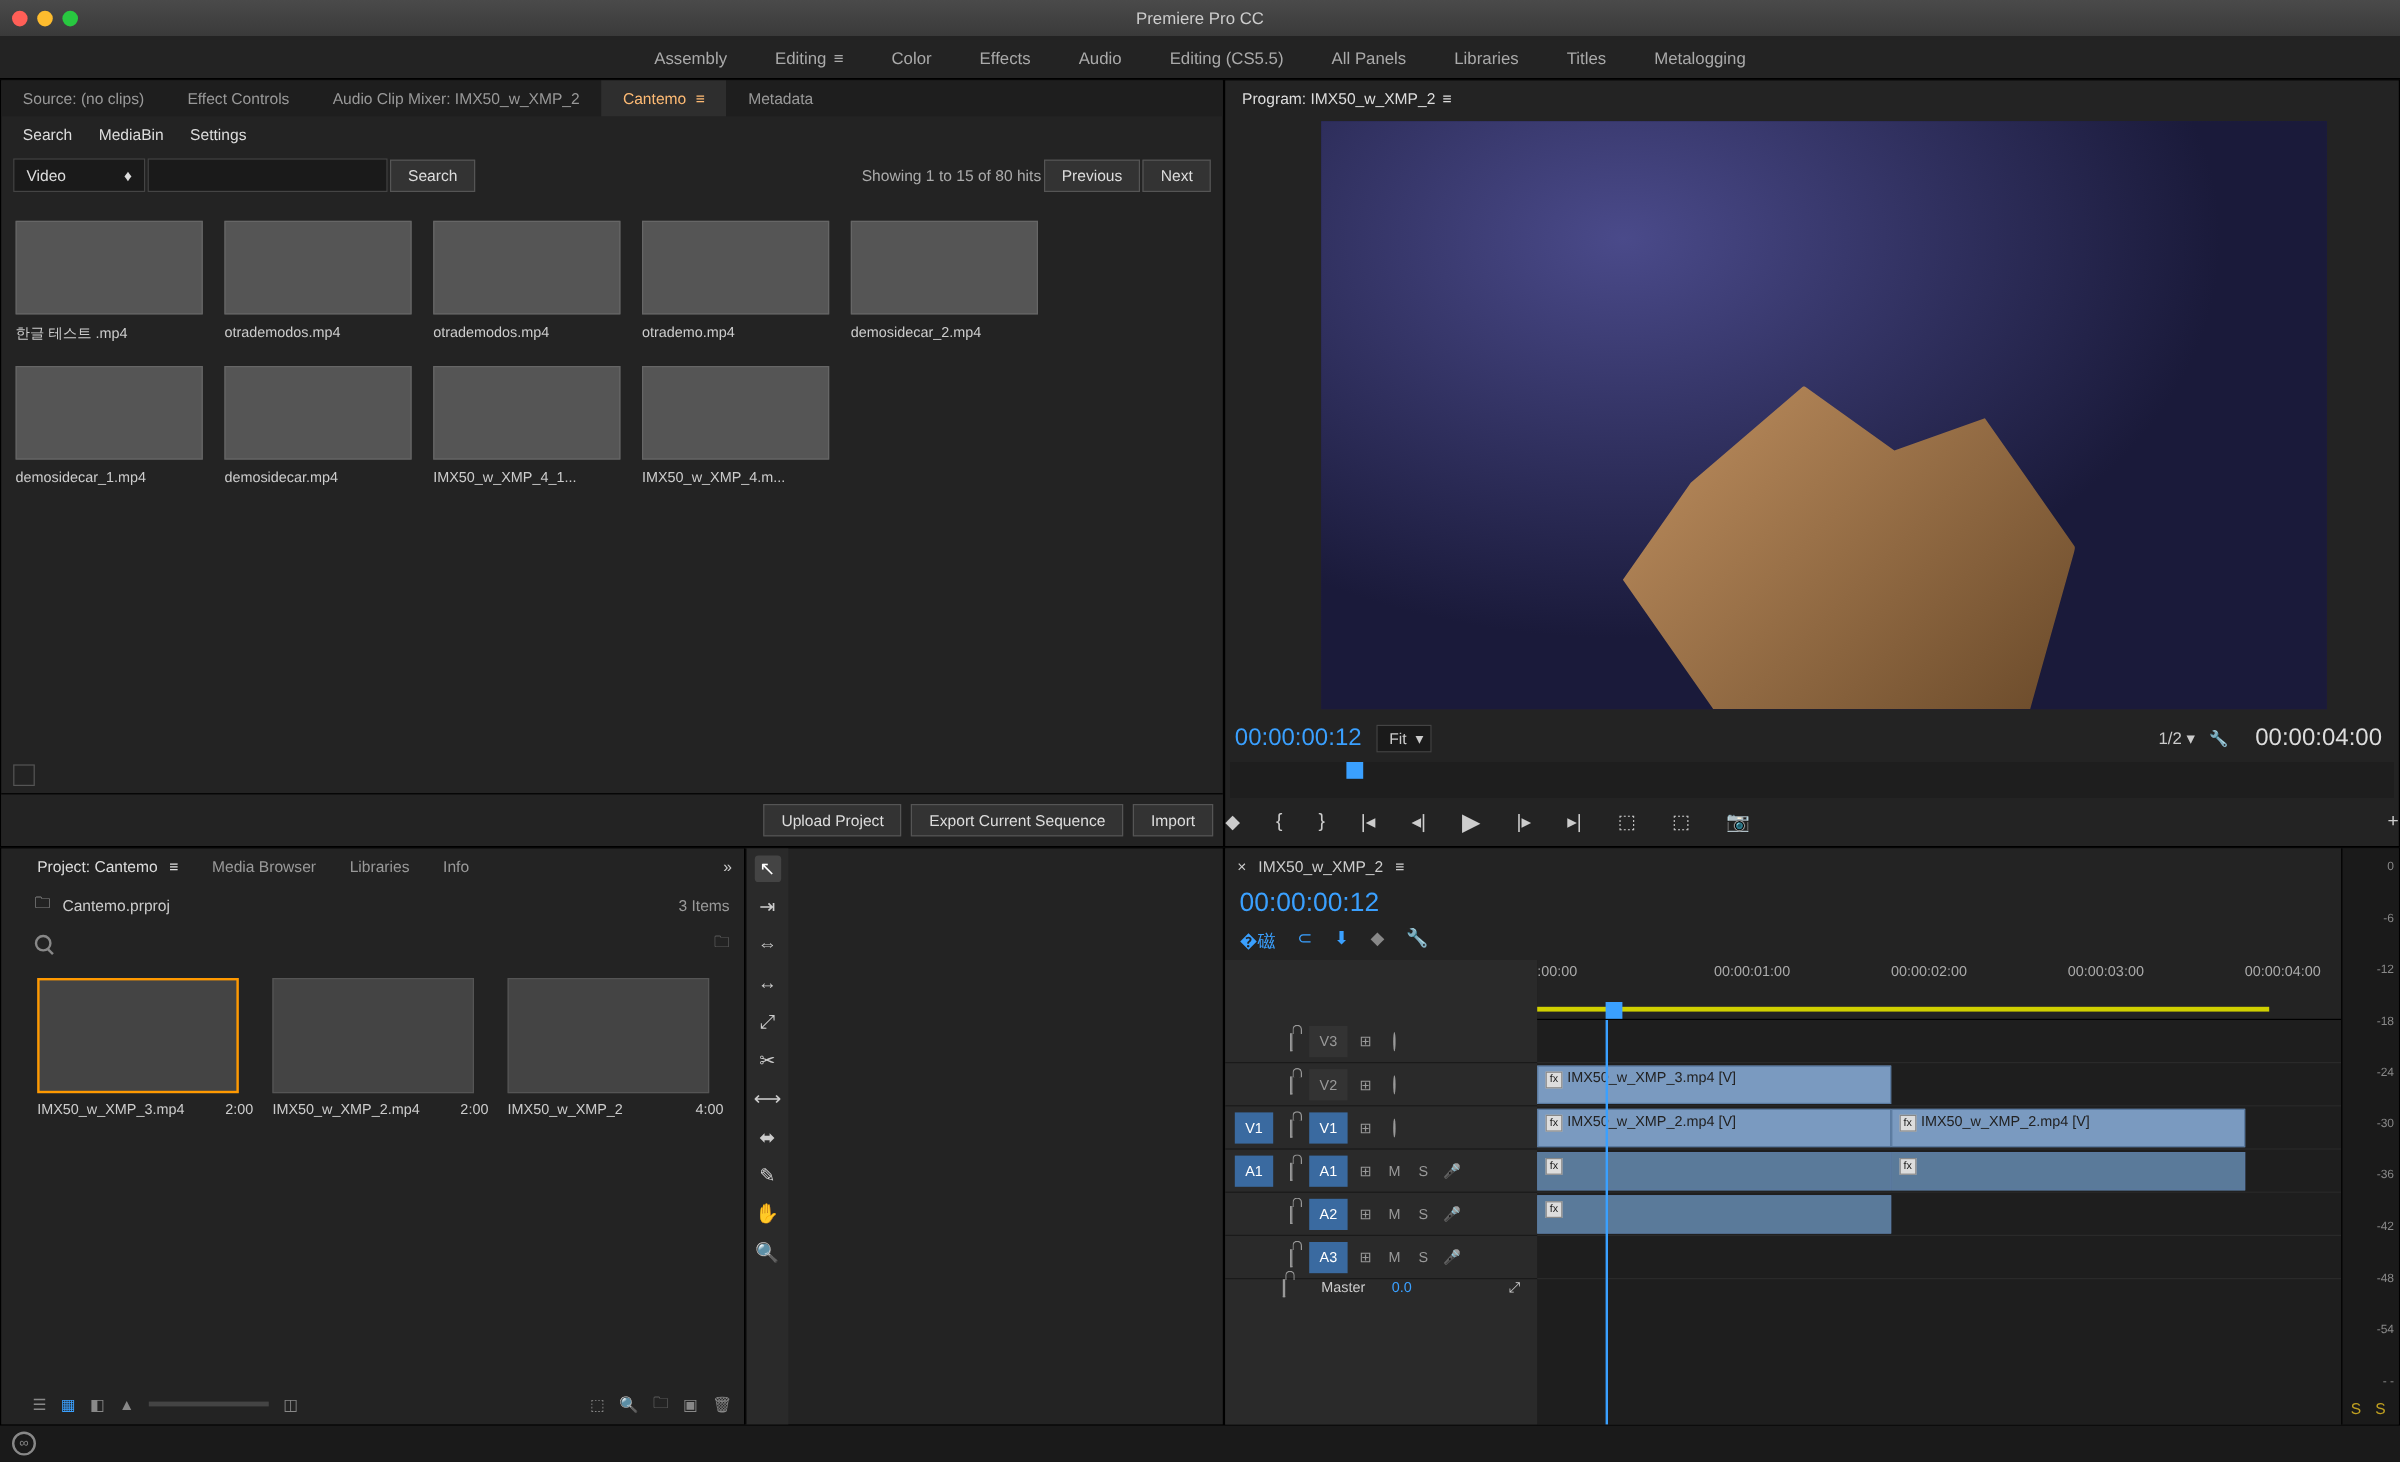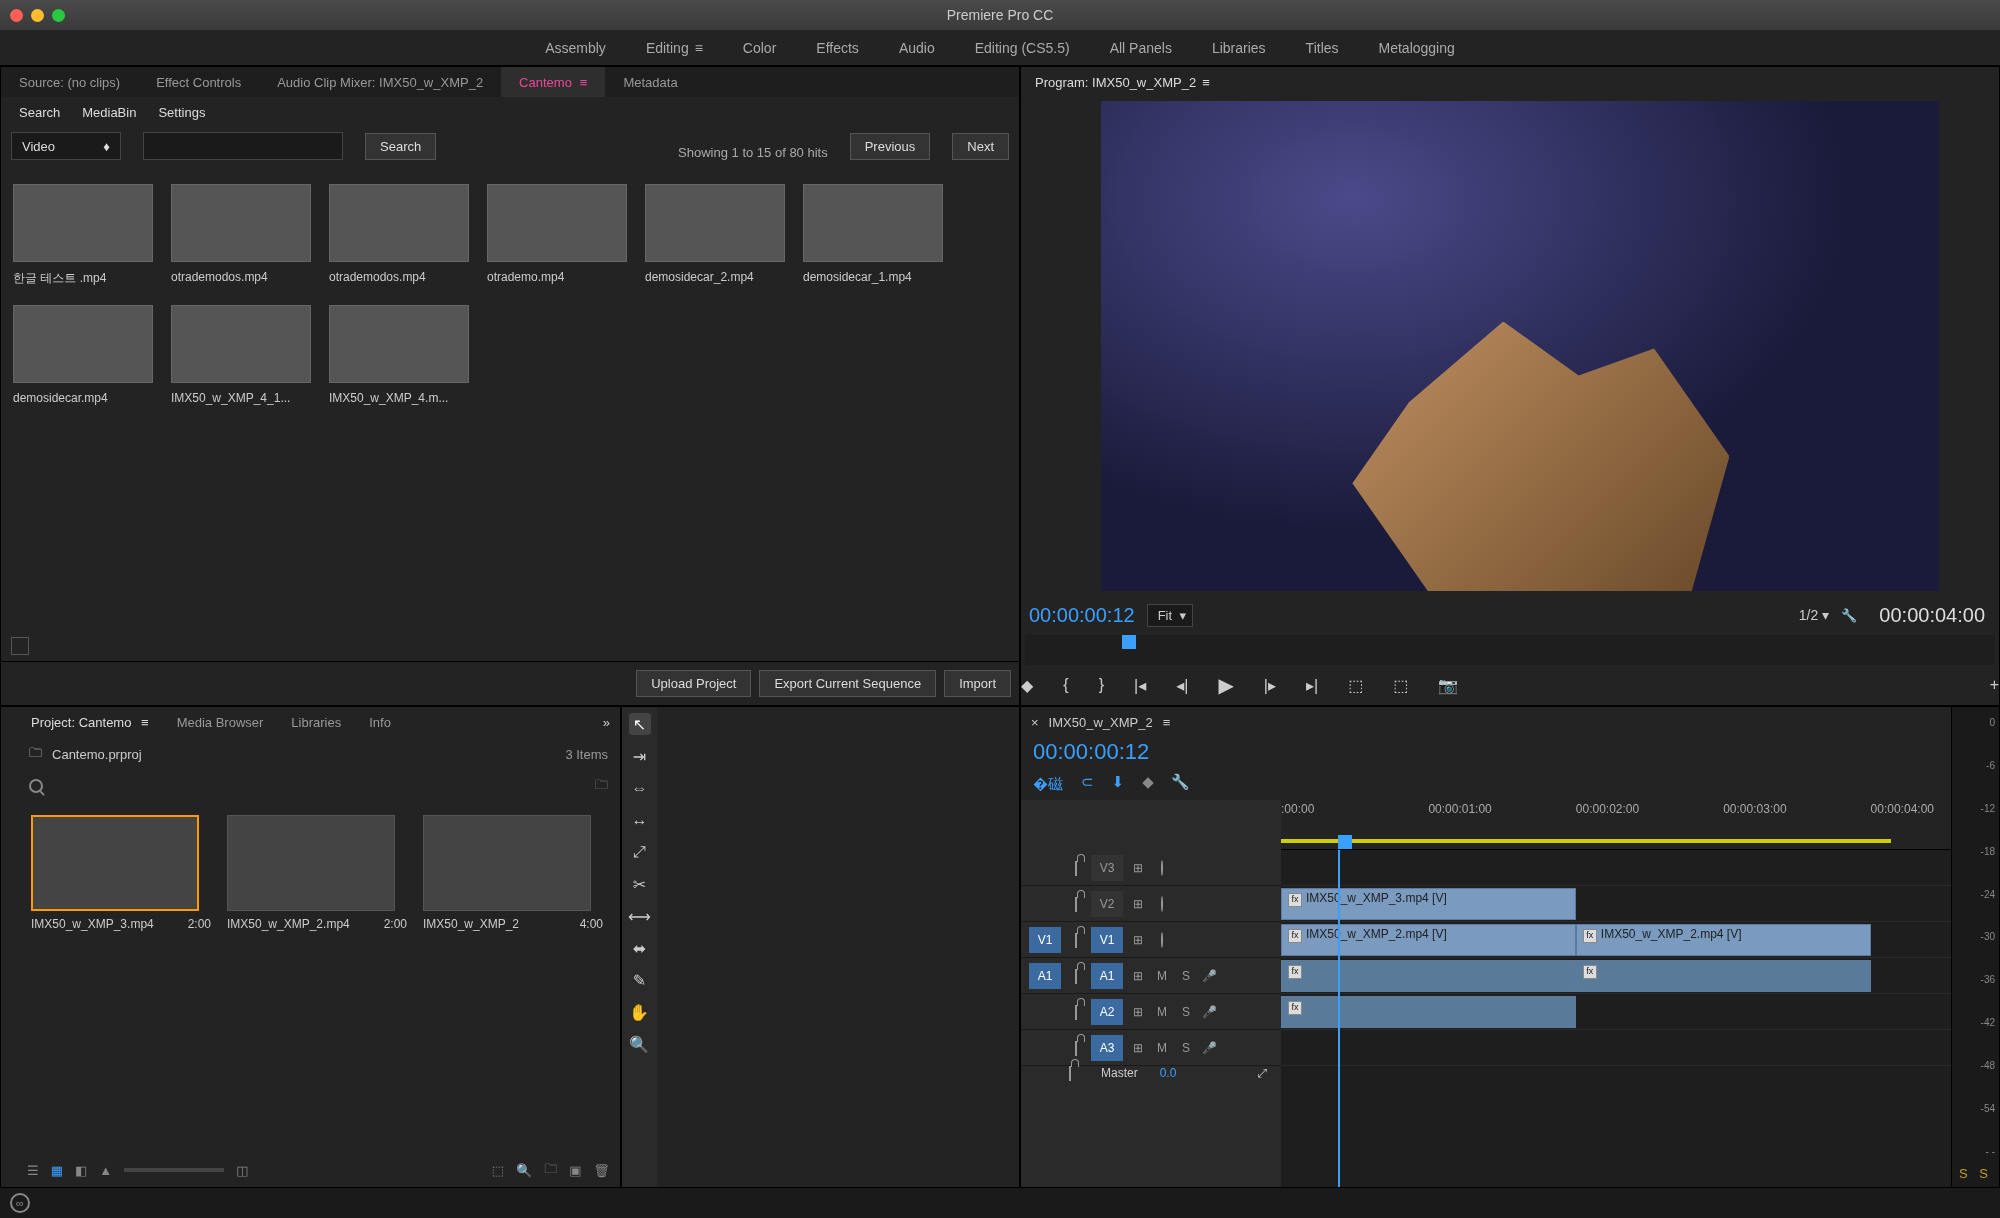--- a/index.html
+++ b/index.html
@@ -18,30 +18,30 @@
 .workspace .active { color: #4aa8ff; }
 .ws-icon { color: #4aa8ff; margin-left: 6px; }
 
 
 .main { display: grid; grid-template-columns: 1020px 1fr; grid-template-rows: 640px 1fr; height: calc(100% - 96px); }
 .panel { background: #232323; border: 1px solid #000; position: relative; }
 
 
 .tabs { display: flex; background: #1e1e1e; height: 30px; align-items: center; }
 .tabs .tab { padding: 0 18px; height: 100%; display: flex; align-items: center; color: #999; cursor: pointer; font-size: 13px; }
-.tabs .tab.active { background: #2e2e2e; color: #ec4899; text-align: center; }
+.tabs .tab.active { background: #2e2e2e; color: #fdba74; text-align: center; }
 .subtabs { display: flex; gap: 2px; padding: 4px 8px 2px; font-size: 13px; }
 .subtabs span { padding: 4px 10px; color: #ddd; }
-.searchrow { display: flex; gap: 22px; padding: 6px 10px; align-items: flex-end; }
+.searchrow { display: flex; gap: 2px; padding: 6px 10px; align-items: center; }
 .select { background: #1a1a1a; border: 1px solid #444; color: #ddd; padding: 4px 10px; width: 110px; height: 28px; display:flex; align-items:center; justify-content:space-between; }
 .textin { background: #1a1a1a; border: 1px solid #444; height: 28px; flex: 0 0 200px; }
 .btn { background: #333; border: 1px solid #555; color: #ddd; padding: 5px 14px; cursor: pointer; font-size: 13px; }
 .hits { margin-left: auto; color: #aaa; }
 .thumbs { display: flex; flex-wrap: wrap; gap: 18px; padding: 18px 12px; }
-.thumb { width: 140px; }
+.thumb { width: 156px; }
 .thumb .img { width: 100%; height: 78px; background: #555; border: 1px solid #666; }
 .thumb .lbl { font-size: 12px; color: #ccc; margin-top: 8px; white-space: nowrap; overflow: hidden; text-overflow: ellipsis; }
 .footrow { position: absolute; bottom: 0; left: 0; right: 0; display: flex; justify-content: flex-end; gap: 8px; padding: 8px; background: #232323; border-top: 1px solid #000; }
 
 
 .g1{background:linear-gradient(#555,#222);} .g2{background:linear-gradient(#2a4a8a,#d08050);} .g3{background:linear-gradient(#3a2a1a,#c07030);}
 .g4{background:linear-gradient(#3a5a7a,#6a4a2a);} .g5{background:linear-gradient(#a0c0e0,#e0e0f0);} .g6{background:linear-gradient(#8a7a6a,#4a3a2a);}
 .g7{background:linear-gradient(#7a5aa0,#4a3a6a);} .g8{background:linear-gradient(#3a6ac0,#6aa0f0);} .g9{background:linear-gradient(#2a1a4a,#6a4a8a);}
 
 

